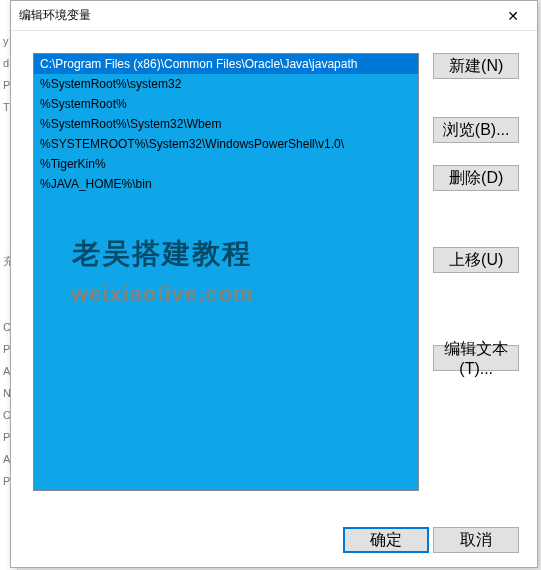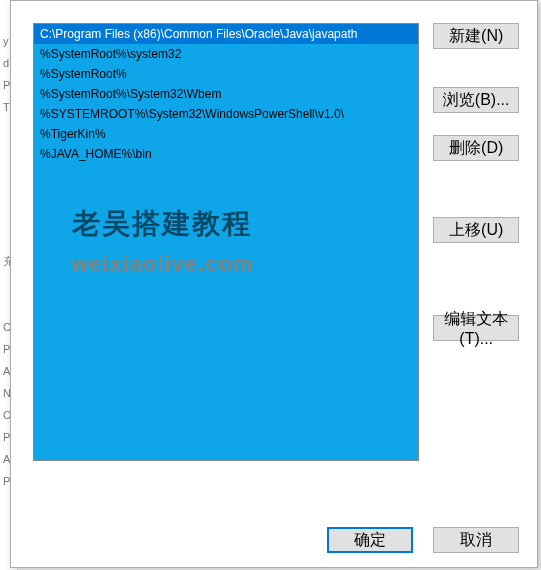--- a/index.html
+++ b/index.html
@@ -105,21 +105,21 @@
   }
   .btn.primary {
     background: #e1e1e1;
     border: 2px solid #0078d7;
   }
   .spacer-sm { height: 10px; }
   .spacer-lg { height: 44px; }
   .footer {
     display: flex;
     justify-content: flex-end;
-    gap: 20px;
+    gap: 4px;
     padding: 0 18px 14px 18px;
   }
   .footer .btn { width: 86px; }
   .watermark {
     position: absolute;
     left: 60px;
     top: 206px;
     pointer-events: none;
     text-align: center;
     font-weight: bold;
@@ -161,20 +161,26 @@
     <div style="height: 22px; padding-left: 3px;">A</div>
     <div style="height: 22px; padding-left: 3px;">N</div>
     <div style="height: 22px; padding-left: 3px;">O</div>
     <div style="height: 22px; padding-left: 3px;">P</div>
     <div style="height: 22px; padding-left: 3px;">A</div>
     <div style="height: 22px; padding-left: 3px;">P</div>
   </div>
 
 <div class="dialog">
 
+  <div class="titlebar">
+    <span class="title-text">编辑环境变量</span>
+    <div class="close-btn">
+      <span>✕</span>
+    </div>
+  </div>
 
   <div class="content">
 
     <div class="listbox" id="listbox">
         <div class="list-item selected">C:\Program Files (x86)\Common Files\Oracle\Java\javapath</div>
         <div class="list-item">%SystemRoot%\system32</div>
         <div class="list-item">%SystemRoot%</div>
         <div class="list-item">%SystemRoot%\System32\Wbem</div>
         <div class="list-item">%SYSTEMROOT%\System32\WindowsPowerShell\v1.0\</div>
         <div class="list-item">%TigerKin%</div>

